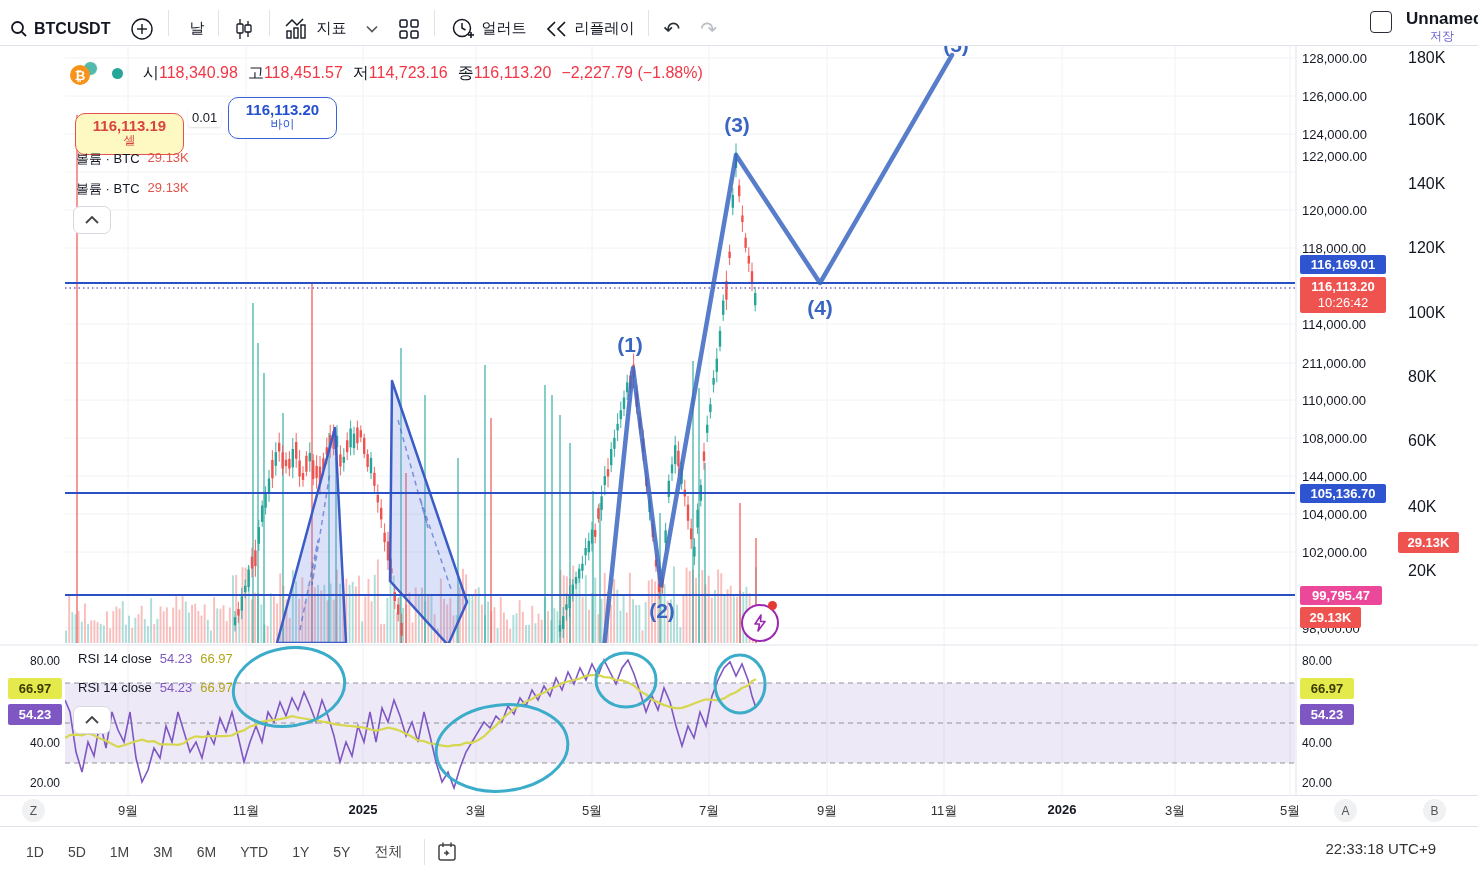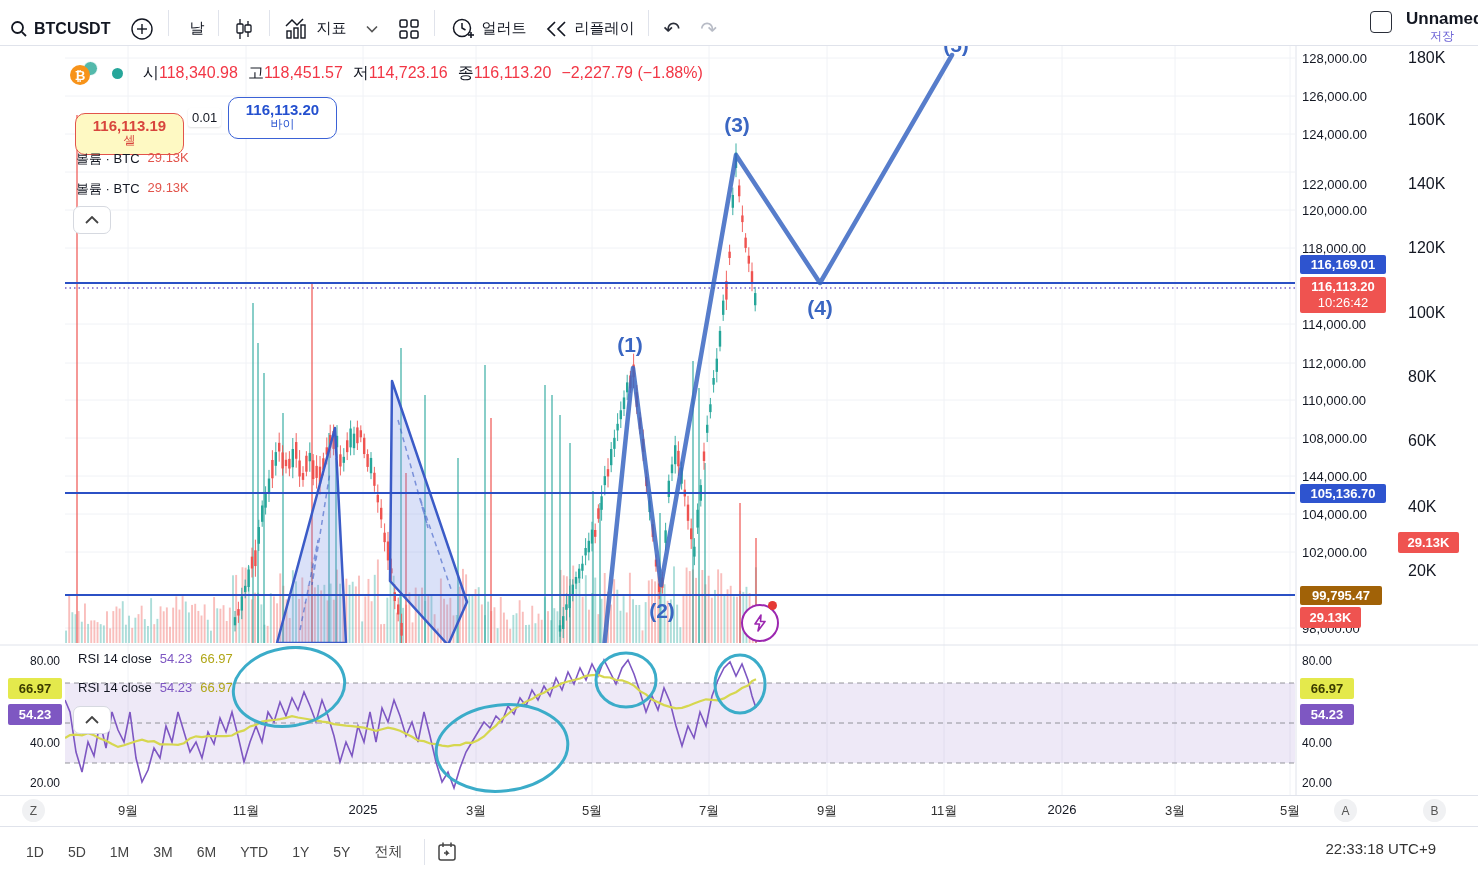--- a/index.html
+++ b/index.html
@@ -49,21 +49,21 @@
   
   .ptick{position:absolute;left:1302px;font-size:13px;color:#131722;transform:translateY(-50%);white-space:nowrap;}
   .vtick{position:absolute;left:1408px;font-size:16px;color:#131722;transform:translateY(-50%);white-space:nowrap;}
   .rtickL{position:absolute;font-size:12px;color:#131722;transform:translateY(-50%);right:1418px;white-space:nowrap;}
   .rtickR{position:absolute;left:1302px;font-size:12px;color:#131722;transform:translateY(-50%);white-space:nowrap;}
   .badge{position:absolute;color:#fff;font-size:13px;font-weight:700;border-radius:2px;text-align:center;z-index:15;
          display:flex;flex-direction:column;justify-content:center;line-height:16px;}
   
   #timeaxis{position:absolute;left:0;top:795px;width:1478px;height:30px;border-top:1px solid #e0e3eb;background:#fff;z-index:10;}
   .ttick{position:absolute;top:6px;transform:translateX(-50%);font-size:13px;color:#333;}
-  .ttick.bold{font-weight:400;color:#131722;}
+  .ttick.bold{font-weight:700;color:#131722;}
   .circ-btn{position:absolute;top:3px;width:23px;height:23px;border-radius:50%;background:#f0f1f3;color:#555;
             font-size:12px;display:flex;align-items:center;justify-content:center;cursor:pointer;}
   
   #bottombar{position:absolute;left:0;top:826px;width:1478px;height:49px;background:#fff;border-top:1px solid #e0e3eb;
              display:flex;align-items:center;z-index:10;}
   .range-btn{font-size:14px;color:#444;padding:6px 8px;margin:0 4px;cursor:pointer;border-radius:4px;}
   #clock{position:absolute;right:42px;top:840px;font-size:15px;color:#333;z-index:11;}
   
   #wm{position:absolute;left:84px;top:745px;display:flex;align-items:center;gap:8px;z-index:18;opacity:.95;}
   #wm .t{font-size:25px;font-weight:800;color:#0d0d0d;letter-spacing:-.5px;}
@@ -781,25 +781,25 @@
     <svg width="14" height="18" viewBox="0 0 14 18">
         <path d="M8 1 L2 10 H6.5 L5 17 L12 7.5 H7.5 Z" fill="none" stroke="#9c27b0" stroke-width="1.6" stroke-linejoin="round"></path>
       </svg>
   </div>
   <div id="flashdot"></div>
 
   <div id="pricescale">
       <div class="ptick" style="top:58px">128,000.00</div>
       <div class="ptick" style="top:96px">126,000.00</div>
       <div class="ptick" style="top:134px">124,000.00</div>
-      <div class="ptick" style="top:184px">122,000.00</div>
+      <div class="ptick" style="top:156px">122,000.00</div>
       <div class="ptick" style="top:210px">120,000.00</div>
       <div class="ptick" style="top:248px">118,000.00</div>
       <div class="ptick" style="top:324px">114,000.00</div>
-      <div class="ptick" style="top:363px">112,000.00</div>
+      <div class="ptick" style="top:363px">211,000.00</div>
       <div class="ptick" style="top:400px">110,000.00</div>
       <div class="ptick" style="top:438px">108,000.00</div>
       <div class="ptick" style="top:476px">144,000.00</div>
       <div class="ptick" style="top:514px">104,000.00</div>
       <div class="ptick" style="top:552px">102,000.00</div>
       <div class="ptick" style="top:628px">98,000.00</div>
     </div>
   <div id="volscale">
       <div class="vtick" style="top:58px">180K</div>
       <div class="vtick" style="top:120px">160K</div>
@@ -827,21 +827,21 @@
       <div class="badge" style="left:1300px;top:255px;width:86px;height:19px;background:#2e54cf">
         <div>116,169.01</div>
       </div>
       <div class="badge" style="left:1300px;top:277px;width:86px;height:36px;background:#ef5350">
         <div>116,113.20</div>
         <div style="font-weight: 400;">10:26:42</div>
       </div>
       <div class="badge" style="left:1300px;top:484px;width:86px;height:19px;background:#2e54cf">
         <div>105,136.70</div>
       </div>
-      <div class="badge" style="left:1300px;top:586px;width:82px;height:19px;background:#a16207">
+      <div class="badge" style="left:1300px;top:586px;width:82px;height:19px;background:#ec4899">
         <div>99,795.47</div>
       </div>
       <div class="badge" style="left:1398px;top:532px;width:61px;height:21px;background:#ef5350">
         <div>29.13K</div>
       </div>
       <div class="badge" style="left:1300px;top:607px;width:61px;height:21px;background:#ef5350">
         <div>29.13K</div>
       </div>
     </div>
 

